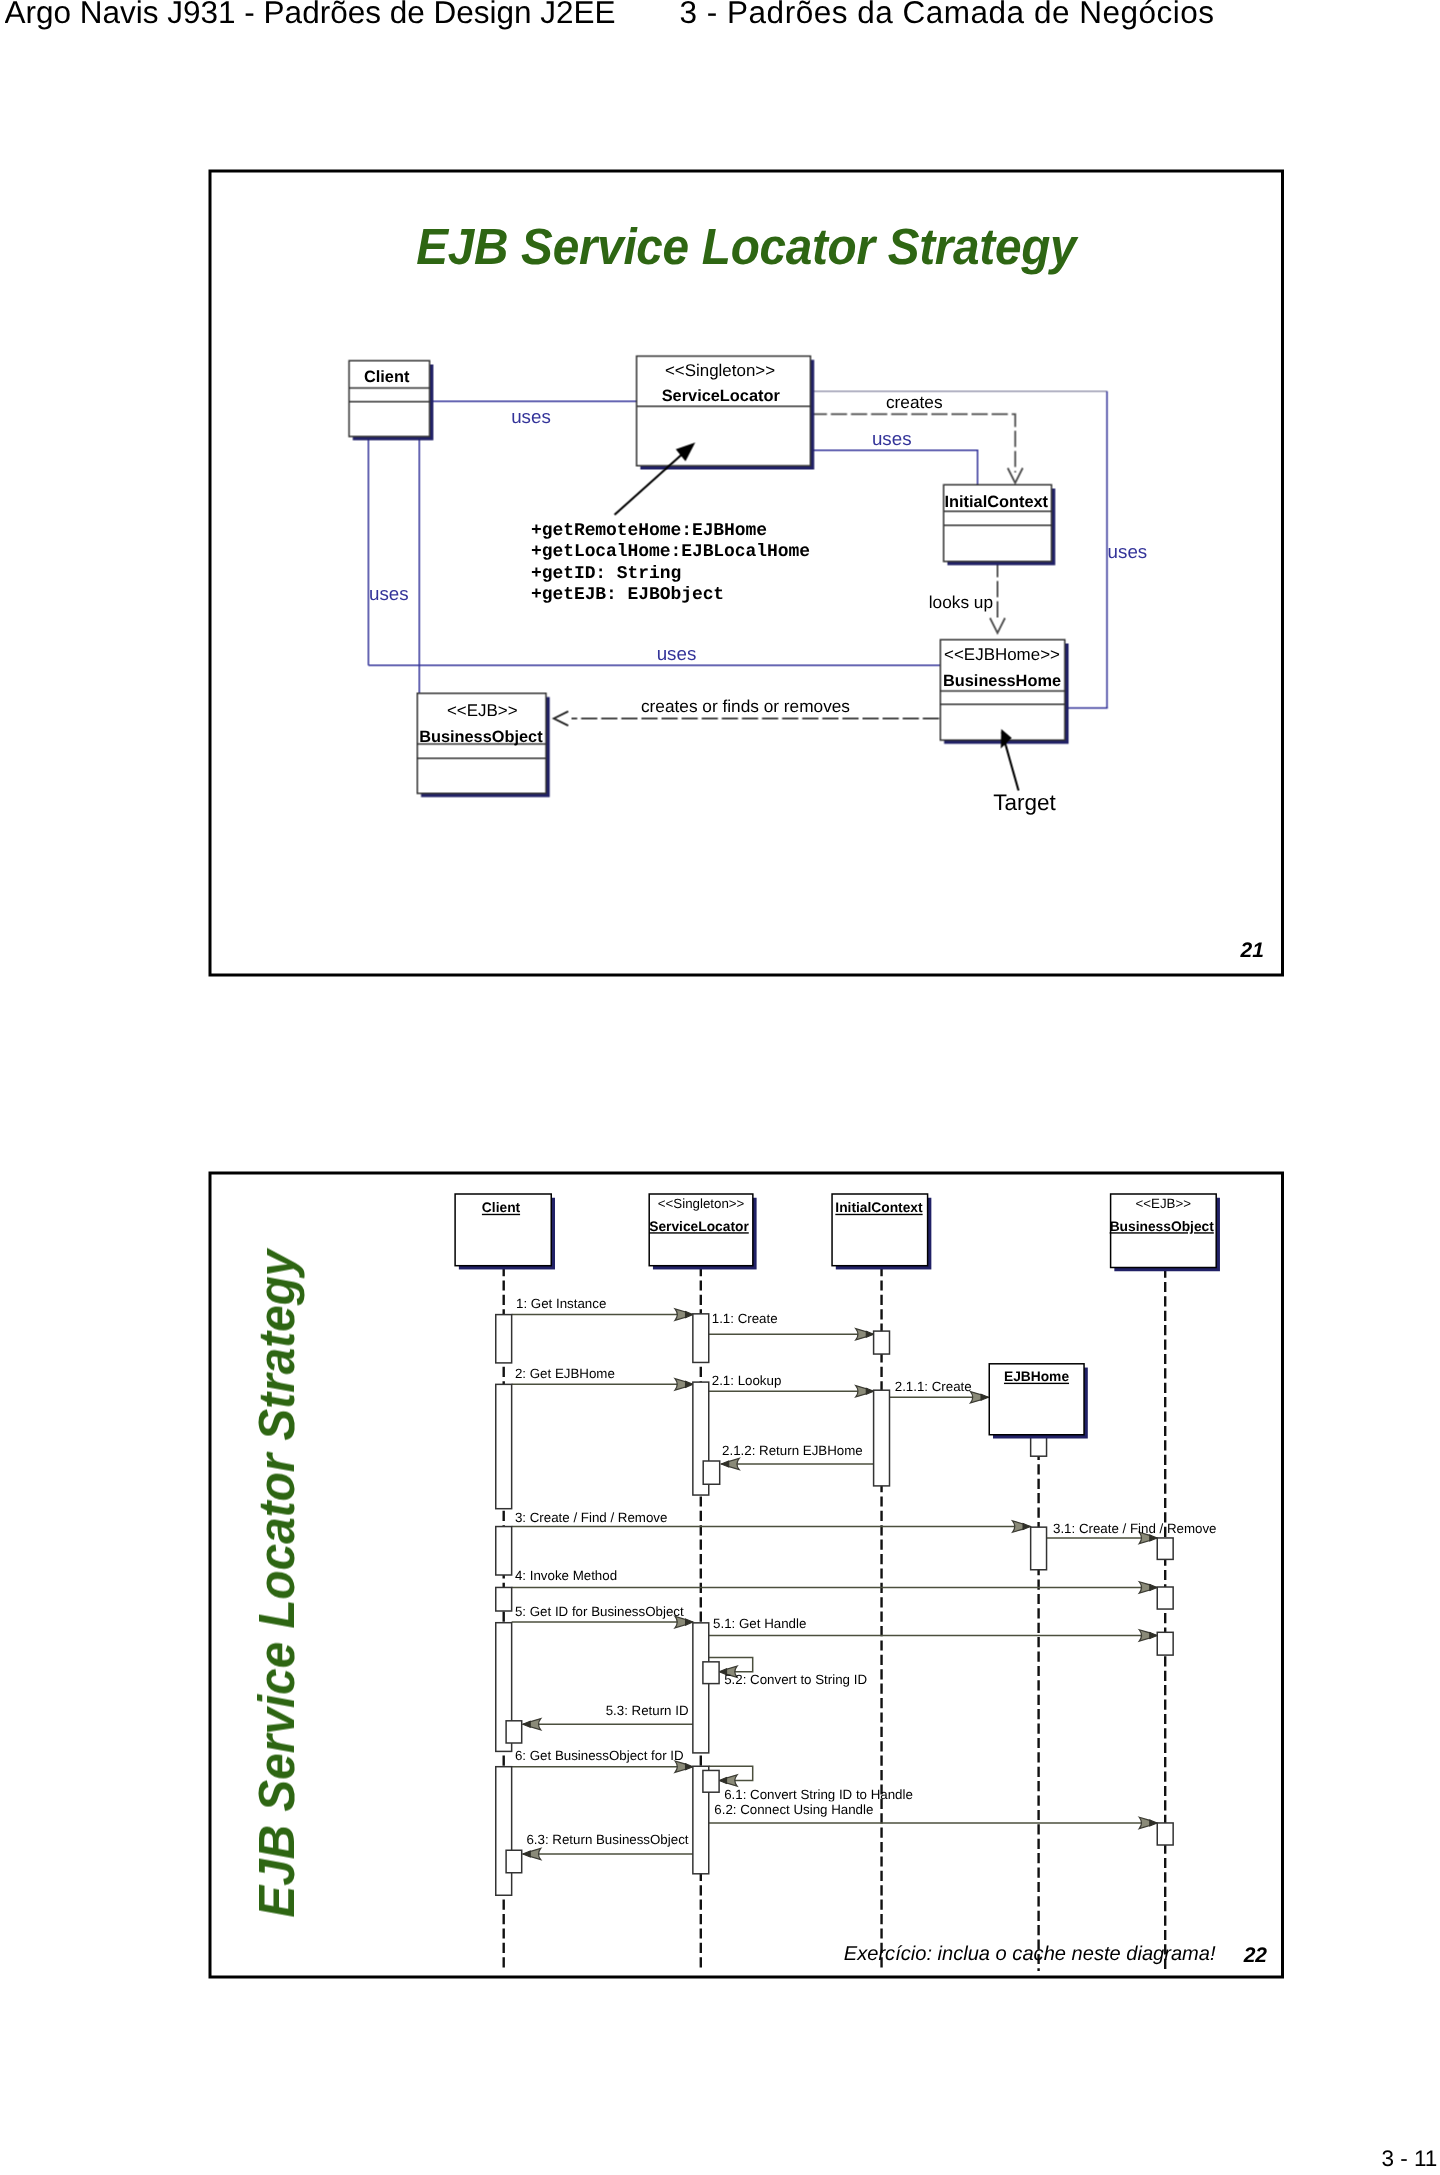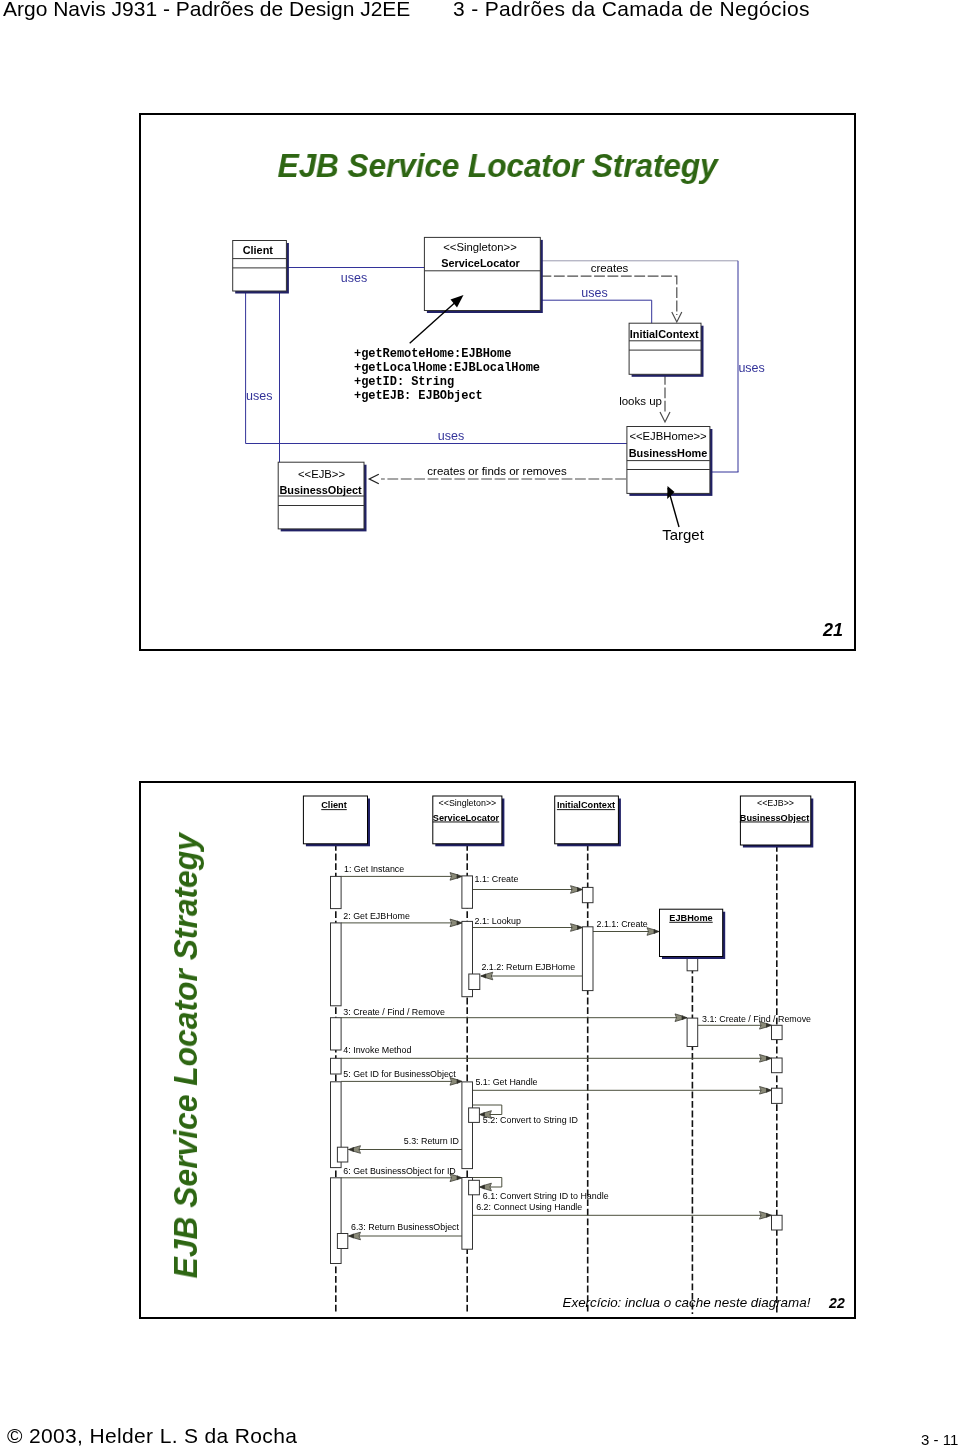--- a/index.html
+++ b/index.html
@@ -10,21 +10,21 @@
   .hdr .r{position:absolute;right:2px;top:-3px;font-size:21px;letter-spacing:0.34px;}
   .ftr{position:absolute;bottom:2px;left:0;width:960px;height:32px;}
   .ftr .l{position:absolute;left:7px;bottom:0px;font-size:21px;letter-spacing:0.35px;}
   .ftr .r{position:absolute;right:2px;bottom:0px;font-size:15px;}
   .slide{position:absolute;border:2px solid #000;background:#fff;}
   #slide1{left:139px;top:113px;width:713px;height:534px;}
   #slide2{left:139px;top:781px;width:713px;height:534px;}
   .s1title{position:absolute;left:0;top:31px;width:713px;text-align:center;
     font-style:italic;font-weight:bold;font-size:34px;color:#2e6613;letter-spacing:-0.2px;
     transform:scaleX(0.935);transform-origin:50% 50%;}
-  .s1num{position:absolute;right:11px;bottom:8px;font-size:18px;font-weight:bold;font-style:italic;}
+  .s1num{position:absolute;right:11px;bottom:8px;font-size:14px;font-weight:bold;font-style:italic;}
   .s1svg{position:absolute;left:0;top:110px;}
   svg text{font-family:"Liberation Sans",sans-serif;}
   body{will-change:transform;}
   svg text, .hdr div, .ftr div, .s1title, .s2title, .s1num{will-change:transform;}
   .umlname{font-weight:bold;font-size:10.9px;fill:#000;}
   .umlstereo{font-size:11.3px;fill:#000;}
   .edgelbl{font-size:12.5px;fill:#333399;}
   .edgelblk{font-size:11.5px;fill:#000;}
   .methods{font-family:"Liberation Mono",monospace;font-weight:bold;font-size:12px;fill:#000;letter-spacing:-0.05px;}
   .annot{font-size:15px;fill:#000;}
@@ -293,15 +293,14 @@
   <text x="335.2" y="426.5" class="s2msg" text-anchor="start">6.2: Connect Using Handle</text>
   <text x="318.0" y="446.5" class="s2msg" text-anchor="end">6.3: Return BusinessObject</text>
 
   <text x="669.4" y="523.8" class="s2note" text-anchor="end">Exercício: inclua o cache neste diagrama!</text>
   <text x="703.7" y="524.8" class="s2num" text-anchor="end">22</text>
 
   </svg>
 </div>
 
 <div class="ftr">
-  <div class="l">© 2003, Helder L. S da Rocha</div>
   <div class="r">3 - 11</div>
 </div>
 
 </body></html>

